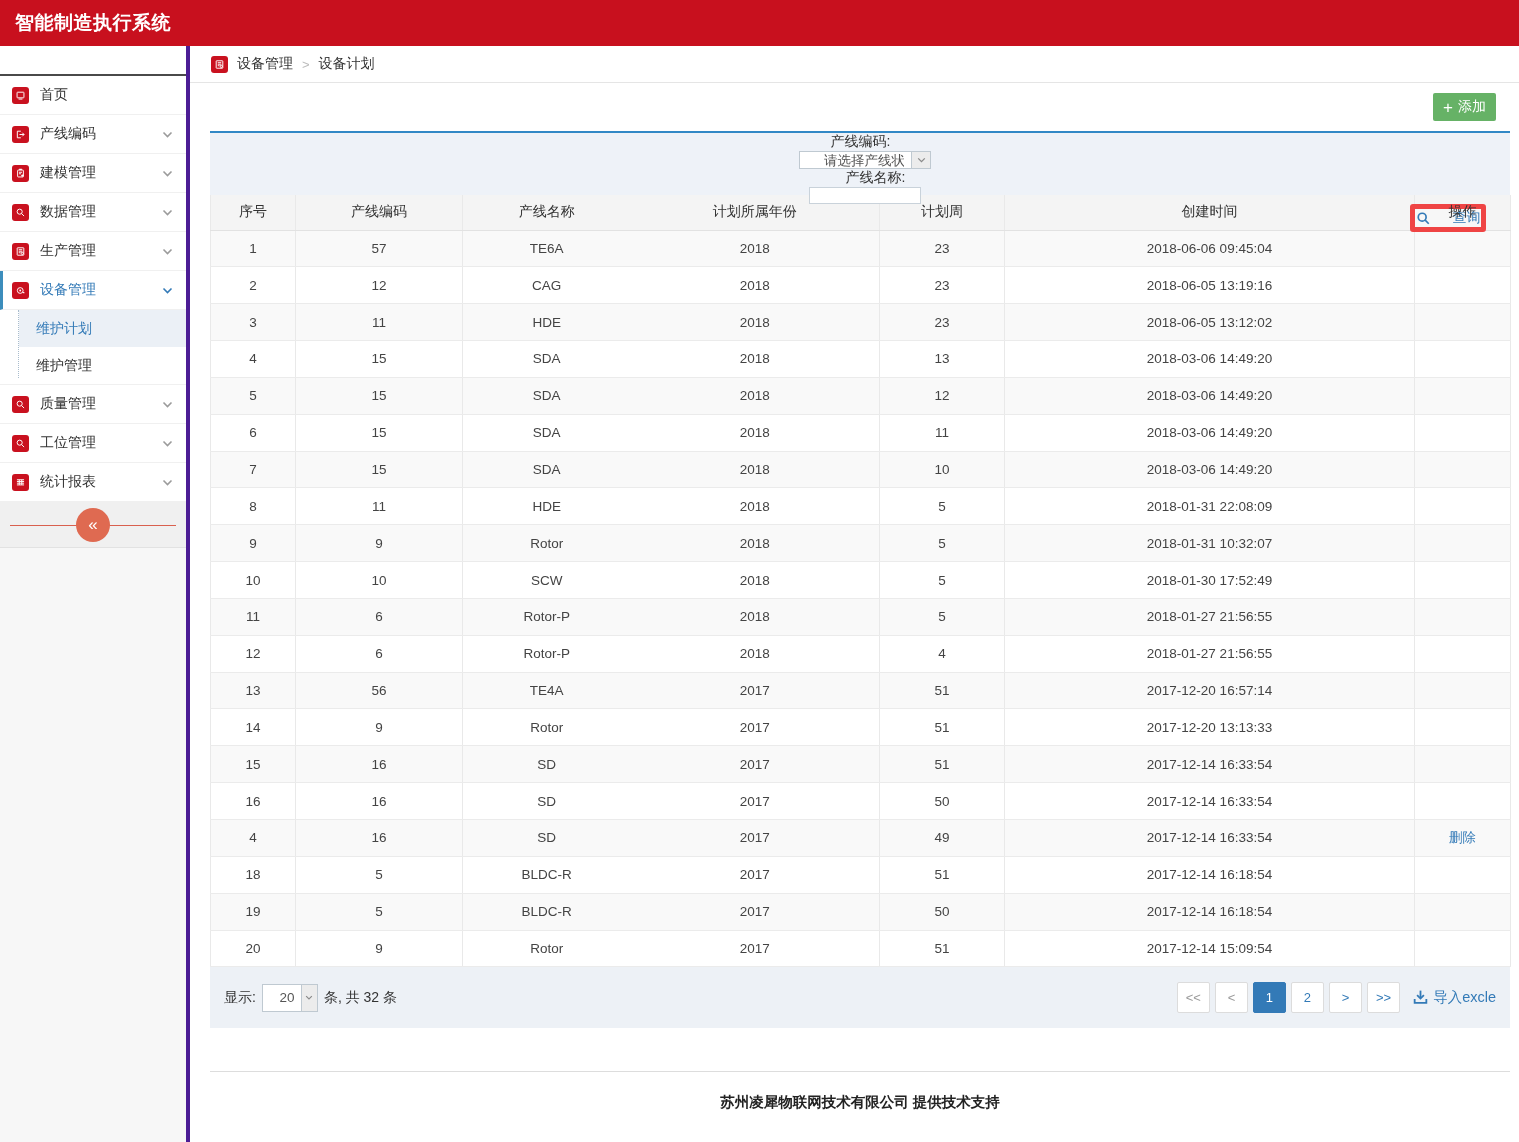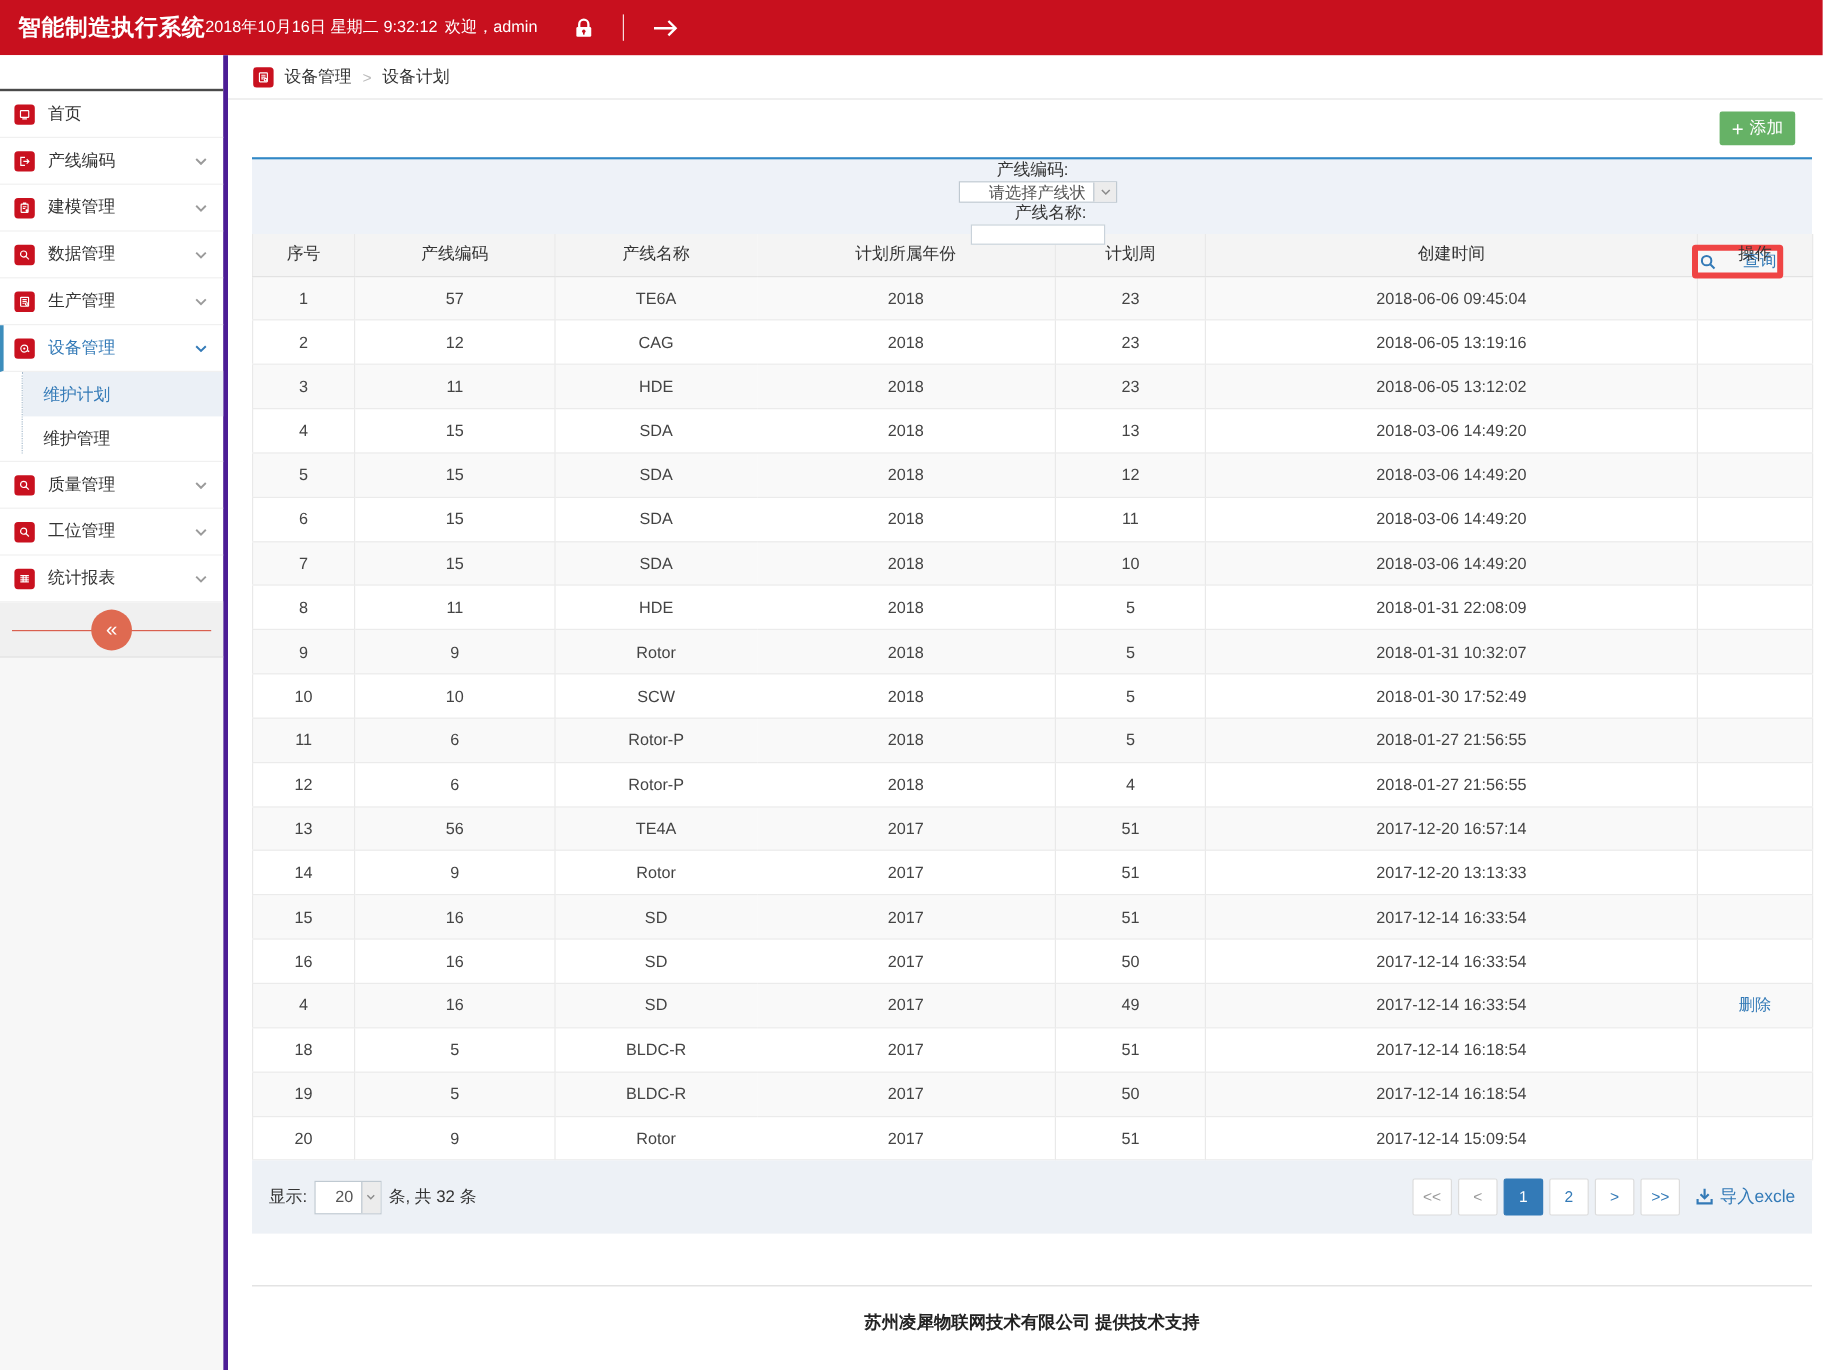--- a/index.html
+++ b/index.html
@@ -118,39 +118,20 @@
   .footer { width:1300px; margin:43px 0 0 20px; border-top:1px solid #ddd; flex:none; }
   .footer p { text-align:center; padding-top:21px; font-size:14.5px; font-weight:600; color:#222; }
 </style>
 </head>
 <body>
 
 <div class="app">
 
   <header class="topbar">
     <div class="brand">智能制造执行系统</div>
-    <div class="top-right">
-      <span class="top-datetime">2018年10月16日 星期二 9:32:12</span>
-      <span class="top-welcome">欢迎，admin</span>
-      <span class="top-ico">
-        <svg width="21" height="21" viewBox="0 0 22 22">
-          <path d="M7 11V7.5a4 4 0 0 1 8 0V11" fill="none" stroke="#fff" stroke-width="2"></path>
-          <rect x="4.5" y="10" width="13" height="8.5" rx="1.2" fill="#fff"></rect>
-          <circle cx="11" cy="13.6" r="1.5" fill="#c8101e"></circle>
-          <rect x="10.3" y="14" width="1.4" height="2.6" fill="#c8101e"></rect>
-        </svg>
-      </span>
-      <span class="top-divider"></span>
-      <span class="top-ico">
-        <svg width="25" height="17" viewBox="0 0 25 17">
-          <line x1="3" y1="8.5" x2="21" y2="8.5" stroke="#fff" stroke-width="2"></line>
-          <polyline points="15,2.5 21,8.5 15,14.5" fill="none" stroke="#fff" stroke-width="2"></polyline>
-        </svg>
-      </span>
-    </div>
   </header>
 
   <div class="layout">
 
     <aside class="sidebar">
       <div class="sidebar-top"></div>
       <nav id="sidebar-menu">
           <div class="menu-item">
             <span class="menu-ico">
               <svg width="11" height="11" viewBox="0 0 16 16" fill="none" stroke="#fff" stroke-width="1.4">

